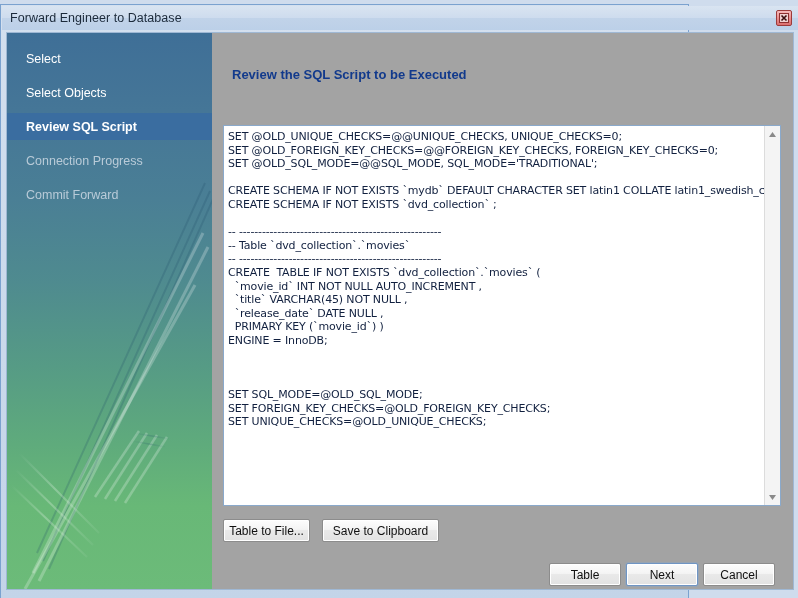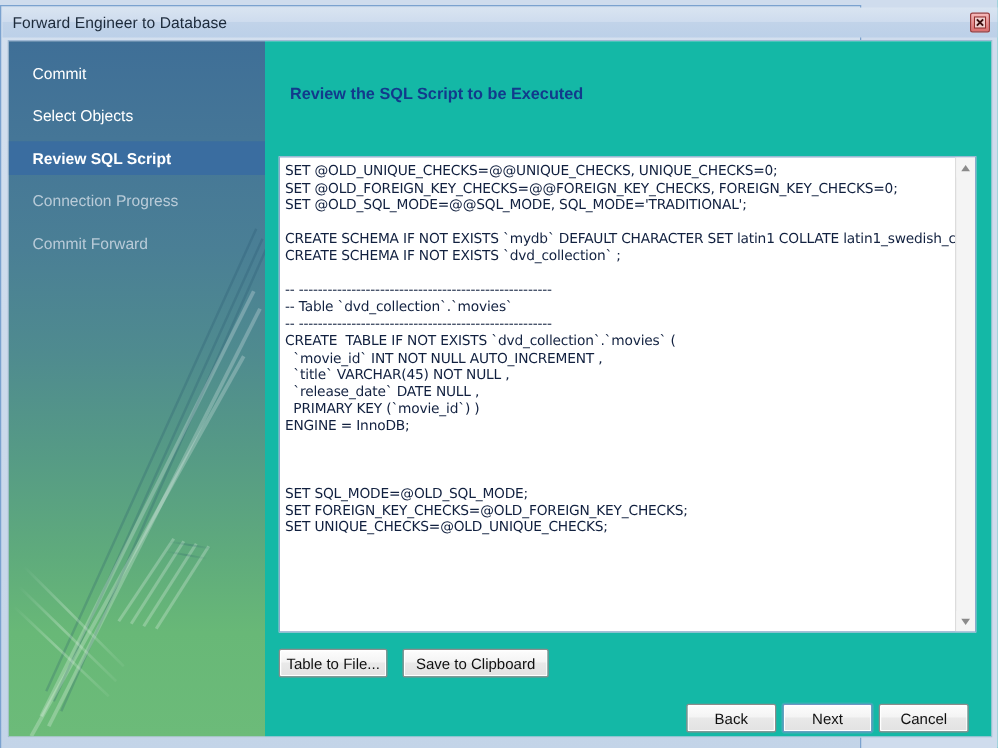--- a/index.html
+++ b/index.html
@@ -98,21 +98,21 @@
     color: #b9cbd8;
     cursor: default;
   }
   .nav-spacer { height: 7px; }
 
   
   #content {
     position: absolute;
     left: 205px; top: 0;
     width: 581px; height: 556px;
-    background: #14b8a6;
+    background: #a3a3a3;
   }
   #page-title {
     position: absolute;
     left: 20px; top: 34px;
     font-size: 13px;
     font-weight: bold;
     color: #123a8c;
     white-space: nowrap;
   }
 
@@ -237,21 +237,21 @@
         <g stroke="url(#rb)" fill="none" stroke-width="2">
           <path d="M12 420 L92 500"></path>
           <path d="M8 436 L86 512"></path>
           <path d="M4 452 L80 524"></path>
         </g>
       </svg>
 
       <div id="nav">
         <div class="nav-spacer"></div>
         <div class="nav-item">
-          <span>Commit</span>
+          <span>Select</span>
         </div>
         <div class="nav-spacer"></div>
         <div class="nav-item">
           <span>Select Objects</span>
         </div>
         <div class="nav-spacer"></div>
         <div class="nav-item selected">
           <span>Review SQL Script</span>
         </div>
         <div class="nav-spacer"></div>
@@ -308,21 +308,21 @@
       </div>
 
       <div class="btn" id="btn-save">
         <span>Table to File...</span>
       </div>
       <div class="btn" id="btn-copy">
         <span>Save to Clipboard</span>
       </div>
 
       <div class="btn" id="btn-back">
-        <span>Back</span>
+        <span>Table</span>
       </div>
       <div class="btn" id="btn-next">
         <span>Next</span>
       </div>
       <div class="btn" id="btn-cancel">
         <span>Cancel</span>
       </div>
 
     </div>
   </div>

